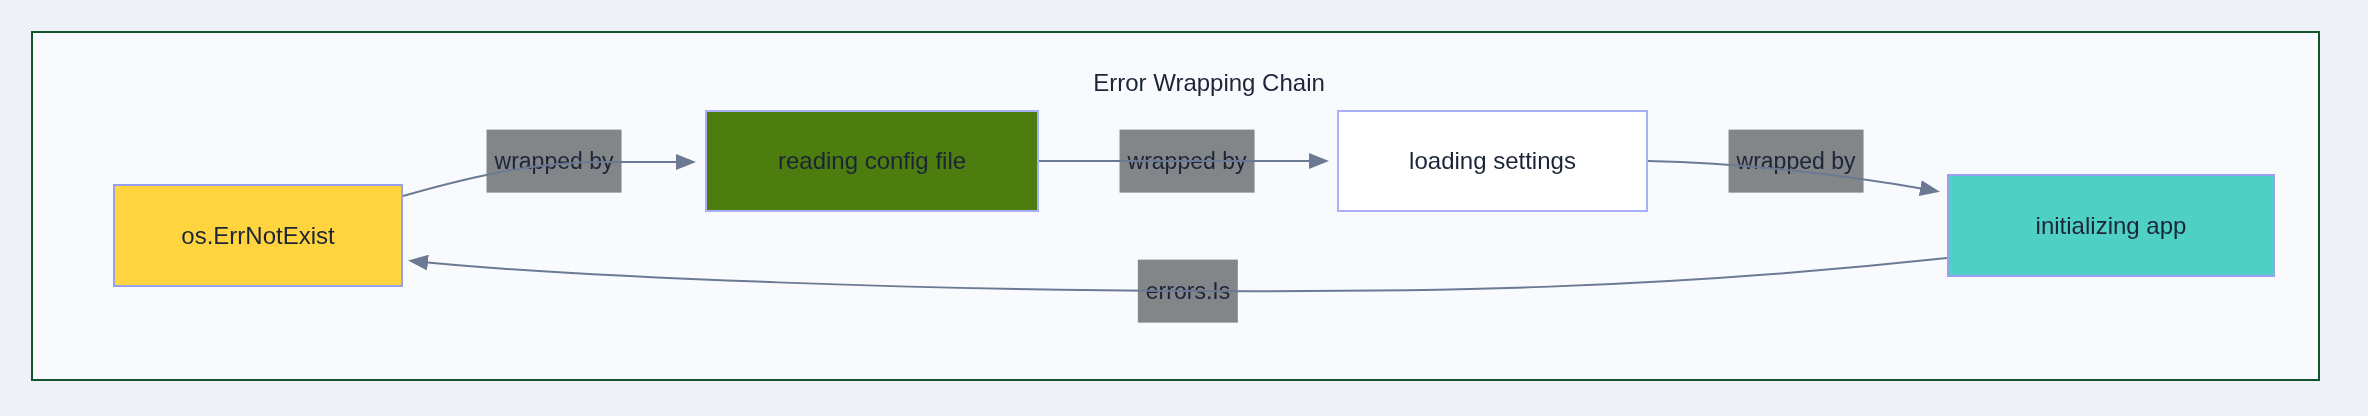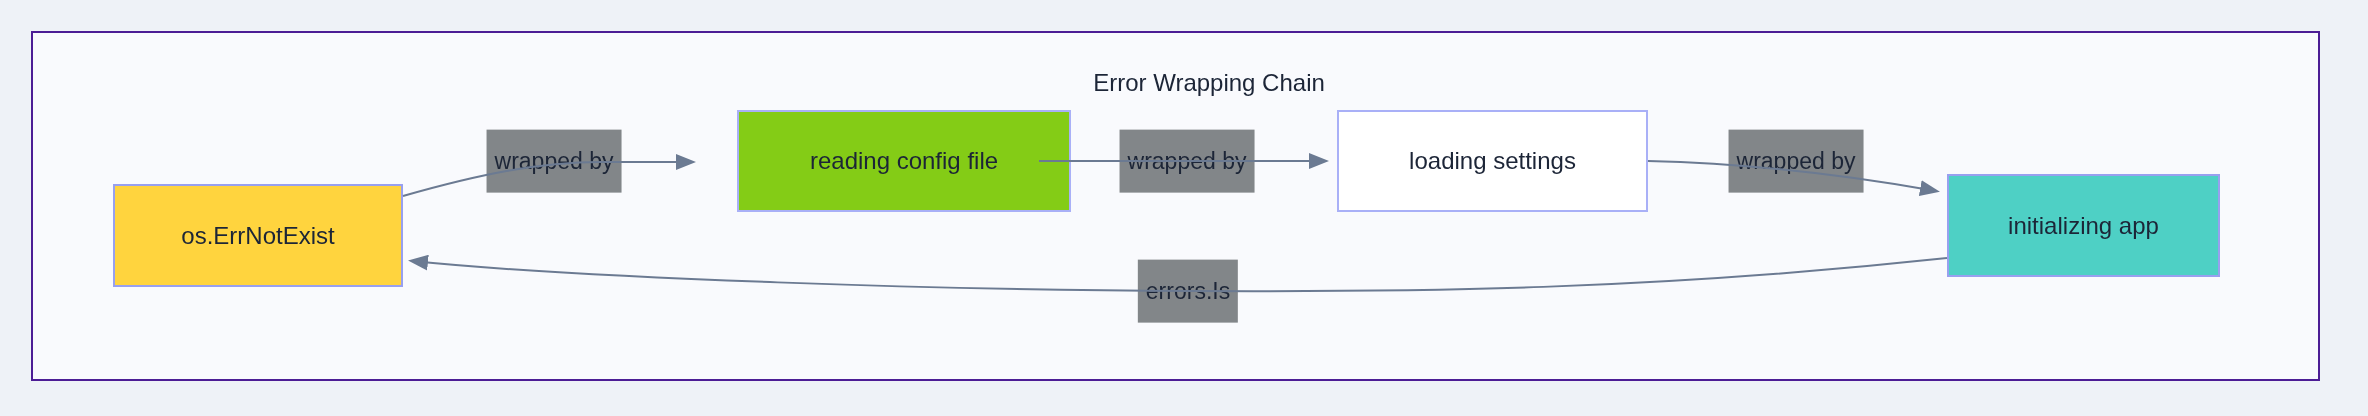--- a/index.html
+++ b/index.html
@@ -16,21 +16,21 @@
     width: 2368px;
     height: 416px;
   }
   .canvas {
     position: absolute;
     left: 31px;
     top: 31px;
     width: 2289px;
     height: 350px;
     background: #f9fafd;
-    border: 2px solid #4c1d95;
+    border: 2px solid #14532d;
     box-sizing: border-box;
   }
   .title {
     position: absolute;
     left: 1176px;
     top: 36px;
     transform: translateX(-50%);
     font-size: 24px;
     color: #1c2537;
     white-space: nowrap;
@@ -39,23 +39,23 @@
     position: absolute;
     box-sizing: border-box;
     display: flex;
     align-items: center;
     justify-content: center;
     font-size: 24px;
     color: #1c2537;
     white-space: nowrap;
   }
   .n1 { left: 113px;  top: 174px; width: 290px; height: 103px; background: #ffd43e; border: 2px solid #98a0ef; margin-top: 10px; }
-  .n2 { left: 737px;  top: 110px; width: 334px; height: 102px; background: #84cc16; border: 2px solid #a9b0f7; }
+  .n2 { left: 705px;  top: 110px; width: 334px; height: 102px; background: #4d7c0f; border: 2px solid #a9b0f7; }
   .n3 { left: 1337px; top: 110px; width: 311px; height: 102px; background: #ffffff; border: 2px solid #a9b0f7; }
-  .n4 { left: 1947px; top: 174px; width: 273px; height: 103px; background: #4ed0c5; border: 2px solid #98a0ef; }
+  .n4 { left: 1947px; top: 174px; width: 328px; height: 103px; background: #4ed0c5; border: 2px solid #98a0ef; }
   .edge-label {
     position: absolute;
     transform: translate(-50%, -50%);
     background: #828689;
     color: #1c2537;
     font-size: 23px;
     line-height: 1.25;
     padding: 17px 8px;
     white-space: nowrap;
   }

